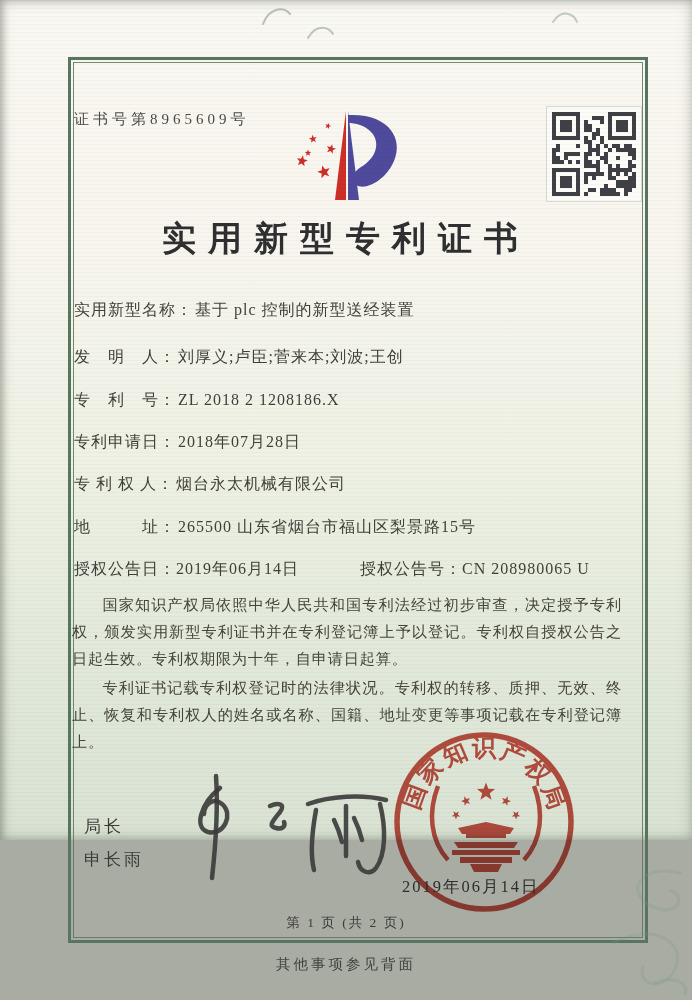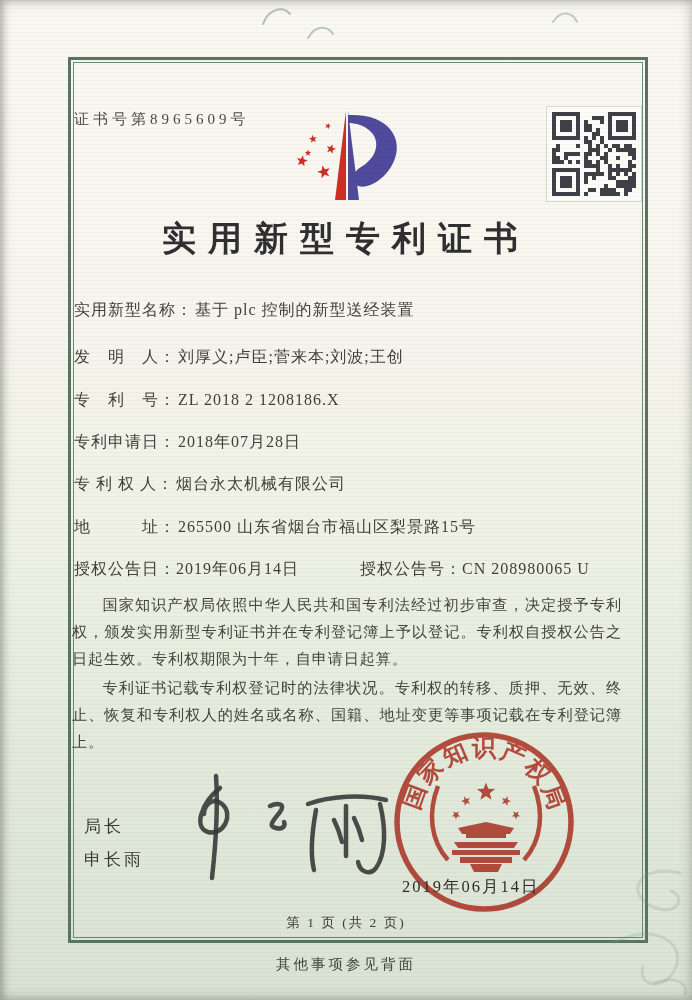--- a/index.html
+++ b/index.html
@@ -11,21 +11,21 @@
     --ink:#45443e;
     --sig-ink:#3a3a3a;
   }
   html,body{margin:0;padding:0;}
   body{
     width:692px;height:1000px;background:#a8aca3;
     font-family:"Liberation Serif","DejaVu Serif",serif;
     overflow:hidden;
   }
   .page{
-    position:relative;width:692px;height:1000px;
+    position:relative;width:692px;height:840px;
     background:linear-gradient(180deg,#faf8f2 0%,#f7f5ee 30%,#eef1e4 55%,#e2e9da 78%,#d9e2d3 100%);
     box-shadow:inset 0 0 14px rgba(70,75,65,.35), inset 3px 0 6px rgba(70,75,65,.25);
     color:var(--ink);
   }
   .page::after{
     content:"";position:absolute;inset:0;pointer-events:none;
     background:repeating-linear-gradient(180deg,rgba(110,145,115,.05) 0 1px,transparent 1px 4px);
     mix-blend-mode:multiply;
   }
   .frame{

